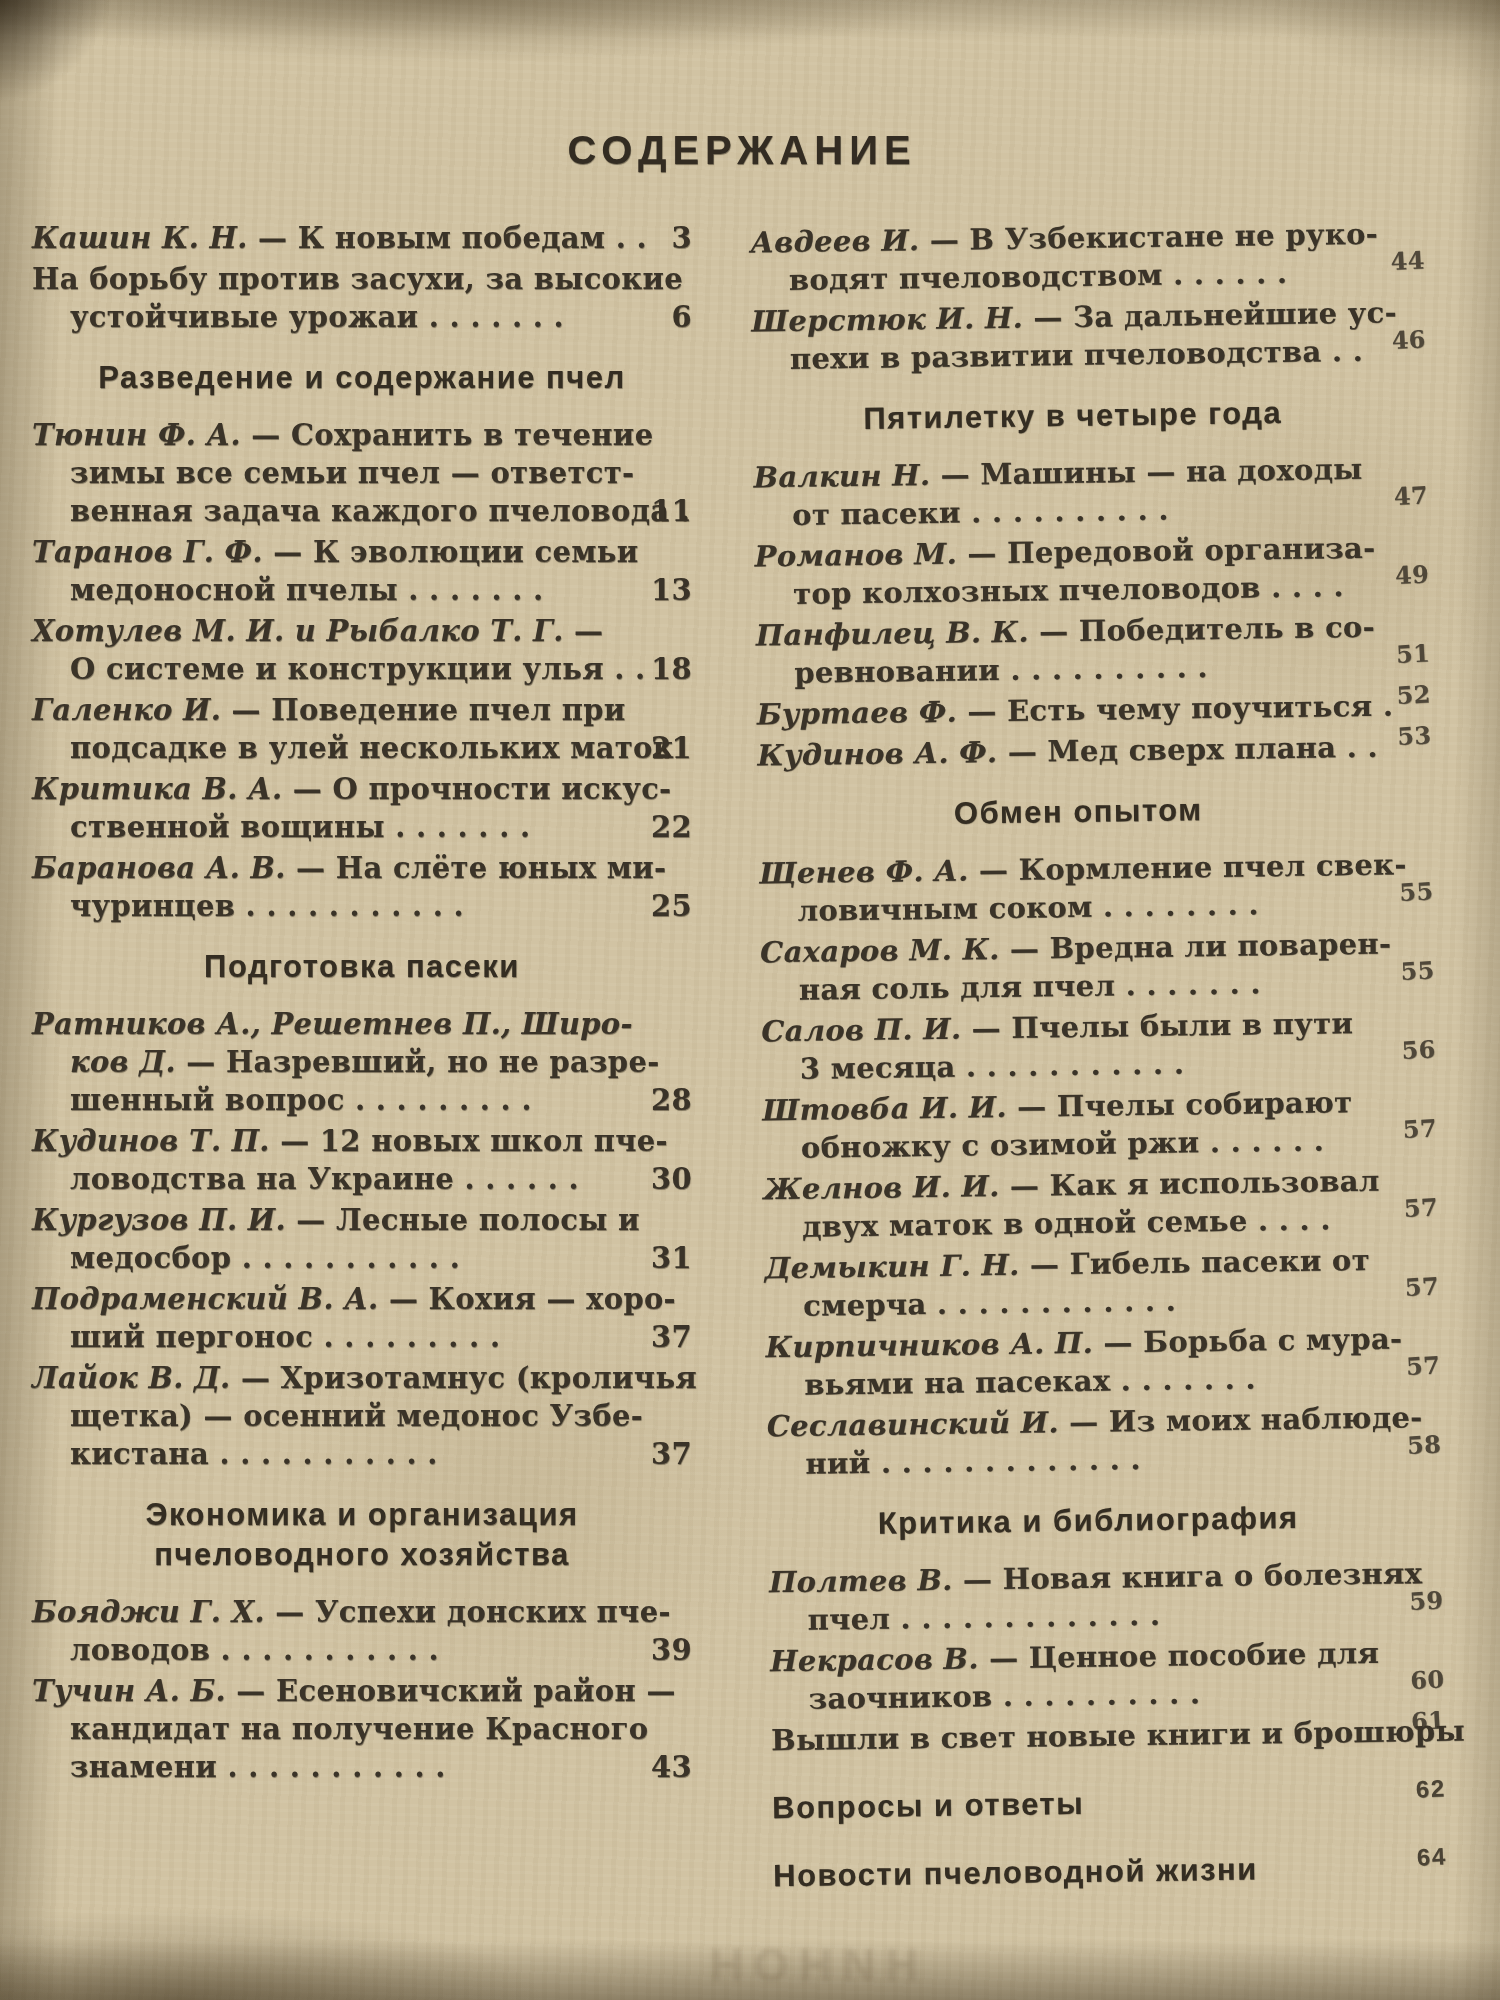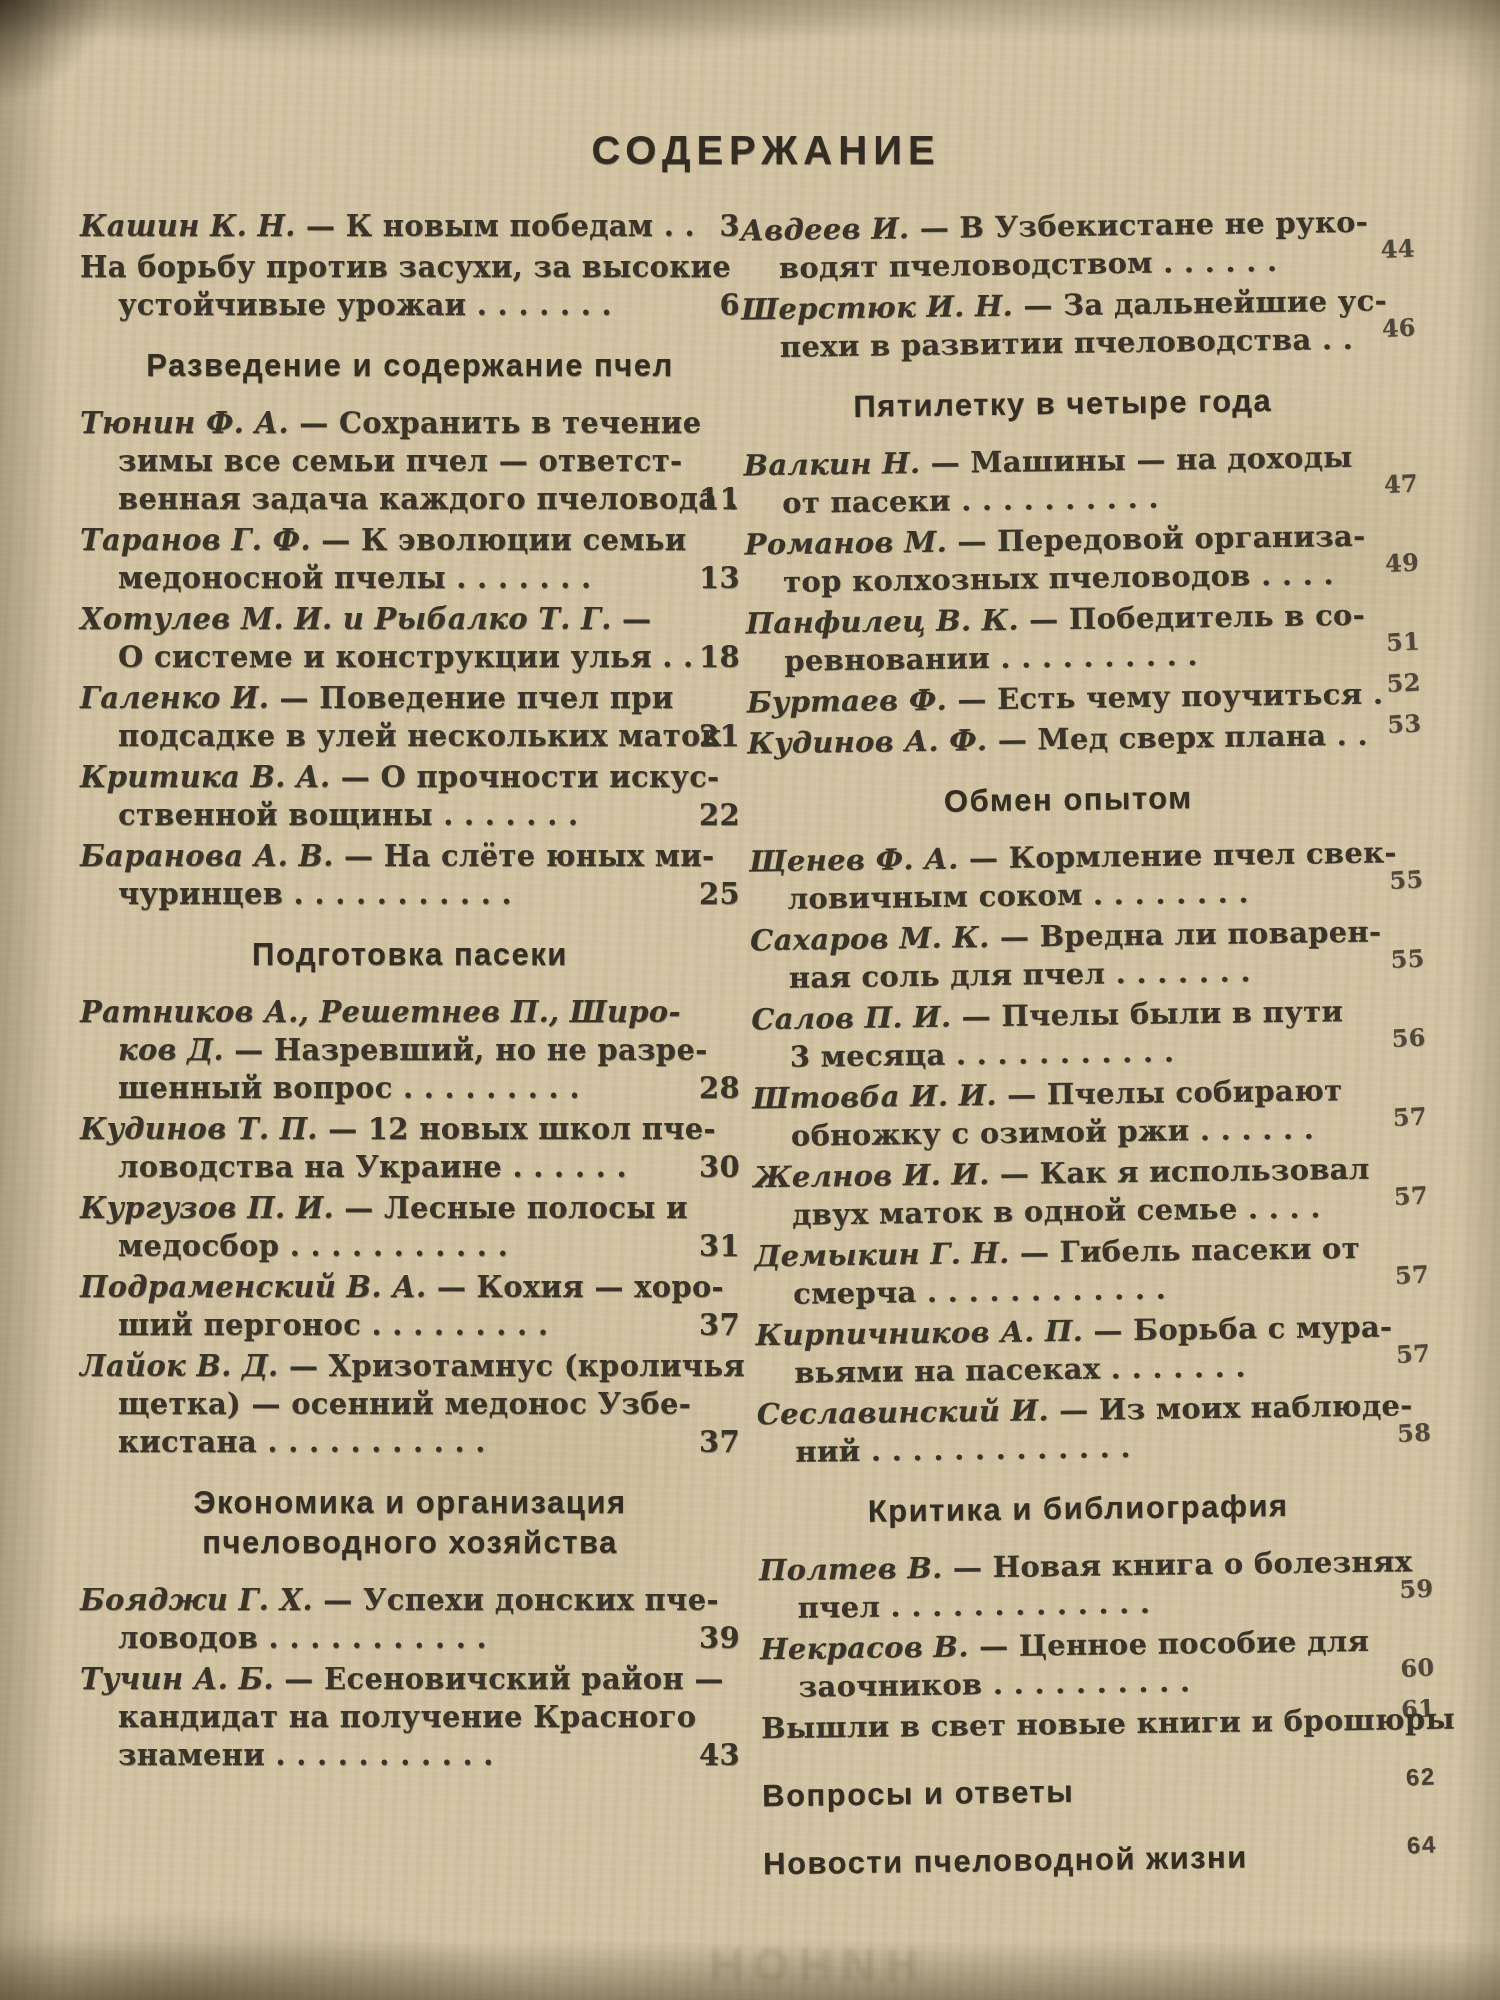--- a/index.html
+++ b/index.html
@@ -20,35 +20,36 @@
       linear-gradient(to right, rgba(60,48,25,0.26), rgba(60,48,25,0) 4%),
       linear-gradient(to left, rgba(60,48,25,0.18), rgba(60,48,25,0) 3%),
       radial-gradient(circle 260px at 88% 28%, rgba(115,95,55,0.10), rgba(115,95,55,0) 70%),
       radial-gradient(circle 340px at 35% 75%, rgba(115,95,55,0.09), rgba(115,95,55,0) 70%),
       repeating-linear-gradient(92deg, rgba(120,100,60,0.05) 0px, rgba(120,100,60,0.05) 5px, rgba(0,0,0,0) 5px, rgba(0,0,0,0) 13px),
       repeating-linear-gradient(2deg, rgba(255,250,235,0.05) 0px, rgba(255,250,235,0.05) 3px, rgba(0,0,0,0) 3px, rgba(0,0,0,0) 9px);
   }
   .page {
     position: absolute;
     inset: 0;
-    padding: 128px 48px 0 80px;
+    padding: 128px 48px 0 32px;
     box-sizing: border-box;
   }
   .title {
     font-family: "Liberation Sans", sans-serif;
     font-weight: bold;
     font-size: 40px;
     letter-spacing: 6px;
     text-align: center;
     color: #332c22;
     text-shadow: 0.4px 0.5px 0.8px rgba(50,42,28,0.55);
   }
   .cols {
     display: flex;
-    margin-top: 34px;
+    gap: 58px;
+    margin-top: 46px;
   }
   .col { flex: none; }
   .col-left  { width: 660px; }
   .col-right { width: 640px; transform: rotate(-0.8deg); transform-origin: 50% 0; }
   .entry {
     position: relative;
     font-size: 29px;
     line-height: 38px;
     font-weight: bold;
     color: #3a3328;

